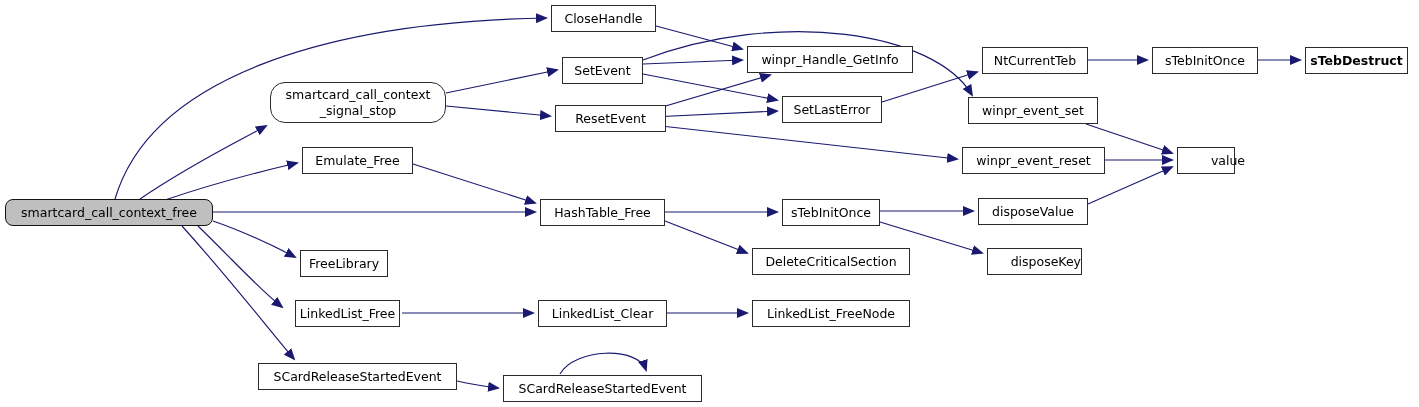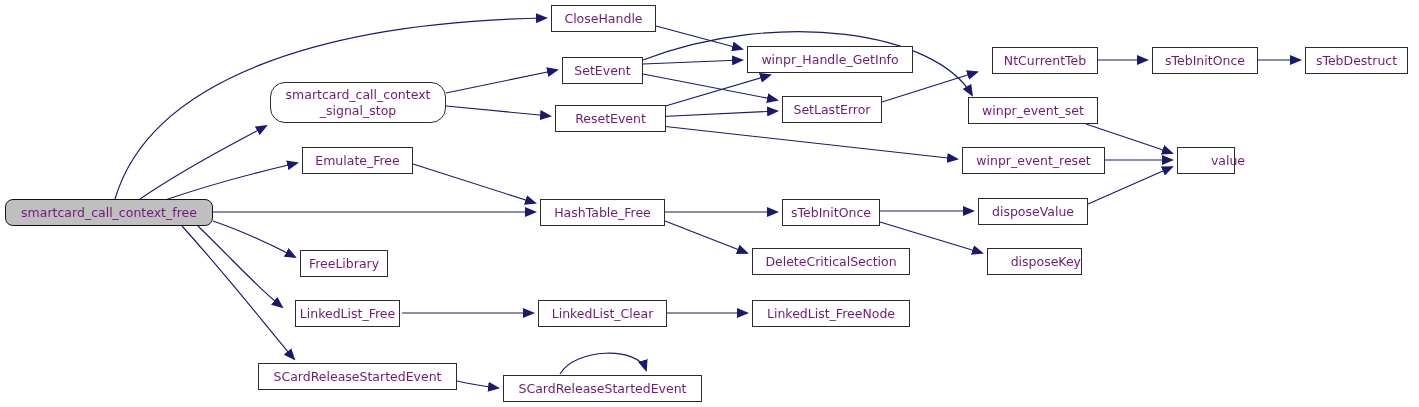--- a/index.html
+++ b/index.html
@@ -19,21 +19,21 @@
     position: absolute;
     left: 0; top: 0;
     width: 1419px;
     height: 407px;
   }
   .graph-node {
     position: absolute;
     box-sizing: border-box;
     background: #ffffff;
     border: 1px solid #2b2b2b;
-    color: #701a75;
+    color: #000000;
     font-size: 12.5px;
     line-height: 1.25;
     display: flex;
     flex-direction: column;
     align-items: center;
     justify-content: center;
     text-align: center;
     white-space: nowrap;
     cursor: pointer;
   }
@@ -111,27 +111,27 @@
       </div>
       <div class="graph-node" title="Emulate_Free" style="left: 302px; top: 147px; width: 111px; height: 27px;">
         <span class="node-line">Emulate_Free</span>
       </div>
       <div class="graph-node" title="winpr_Handle_GetInfo" style="left: 747px; top: 46px; width: 166px; height: 27px;">
         <span class="node-line">winpr_Handle_GetInfo</span>
       </div>
       <div class="graph-node" title="SetLastError" style="left: 782px; top: 96px; width: 100px; height: 27px;">
         <span class="node-line">SetLastError</span>
       </div>
-      <div class="graph-node" title="NtCurrentTeb" style="left: 982px; top: 47px; width: 106px; height: 27px; margin-left: 10px;">
+      <div class="graph-node" title="NtCurrentTeb" style="left: 982px; top: 47px; width: 106px; height: 27px;">
         <span class="node-line">NtCurrentTeb</span>
       </div>
       <div class="graph-node" title="sTebInitOnce" style="left: 1152px; top: 47px; width: 106px; height: 27px;">
         <span class="node-line">sTebInitOnce</span>
       </div>
-      <div class="graph-node" title="sTebDestruct" style="left: 1305px; top: 47px; width: 103px; height: 27px;">
+      <div class="graph-node" title="sTebDestruct" style="left: 1305px; top: 47px; width: 103px; height: 27px; font-weight: bold;">
         <span class="node-line">sTebDestruct</span>
       </div>
       <div class="graph-node" title="winpr_event_set" style="left: 968px; top: 97px; width: 130px; height: 27px;">
         <span class="node-line">winpr_event_set</span>
       </div>
       <div class="graph-node" title="winpr_event_reset" style="left: 962px; top: 147px; width: 143px; height: 27px;">
         <span class="node-line">winpr_event_reset</span>
       </div>
       <div class="graph-node" title="value" style="left: 1177px; top: 147px; width: 58px; height: 27px; padding-left: 44px;">
         <span class="node-line">value</span>

